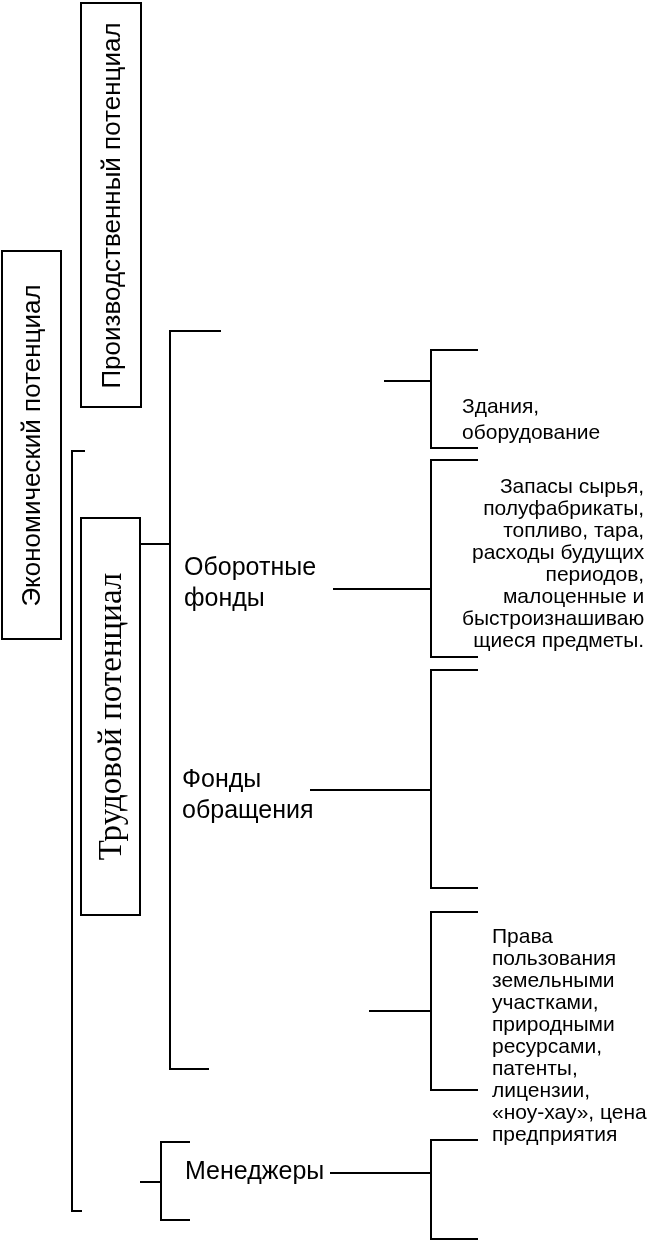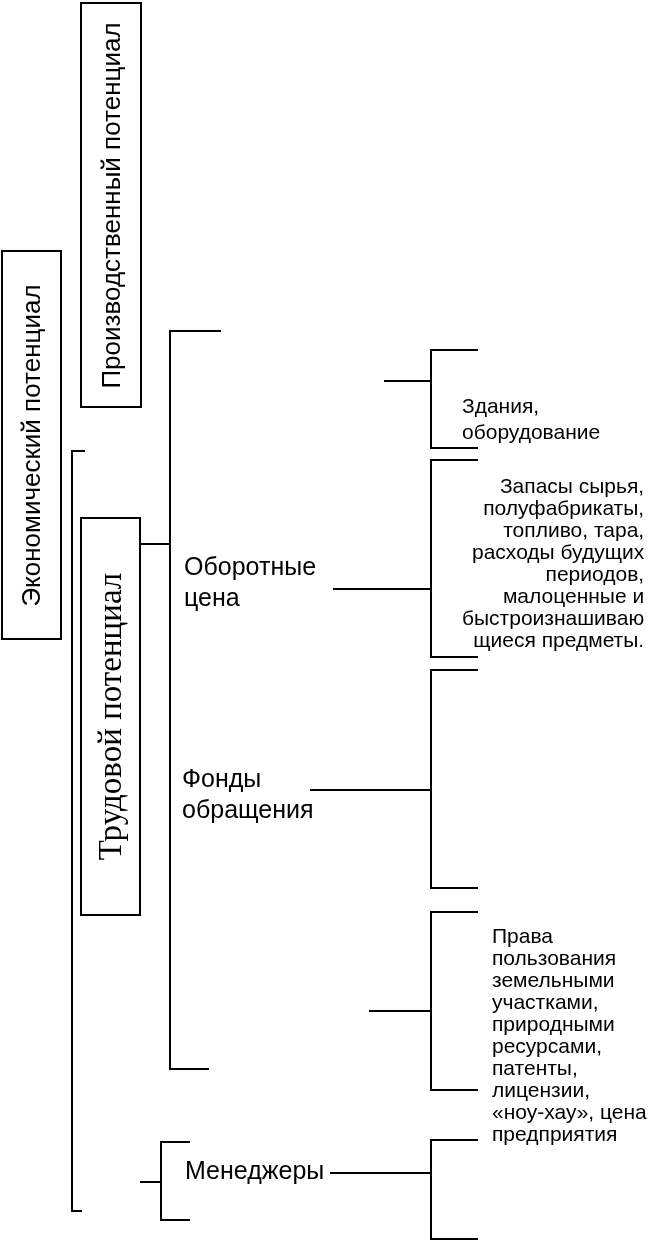--- a/index.html
+++ b/index.html
@@ -40,21 +40,21 @@
   <div class="ln" style="left:169px;top:1068px;width:40px;height:2px;"></div>
 
   <div class="ln" style="left:141px;top:543px;width:30px;height:2px;"></div>
 
   <div class="ln" style="left:160px;top:1141px;width:2px;height:80px;"></div>
   <div class="ln" style="left:160px;top:1141px;width:30px;height:2px;"></div>
   <div class="ln" style="left:160px;top:1219px;width:30px;height:2px;"></div>
   <div class="ln" style="left:140px;top:1181px;width:21px;height:2px;"></div>
 
   <div class="cat-label" style="left:184px;top:551px;">Оборотные
-цена</div>
+фонды</div>
   <div class="cat-label" style="left:182px;top:763px;">Фонды
 обращения</div>
   <div class="cat-label" style="left:185px;top:1155px;">Менеджеры</div>
 
   <div class="ln" style="left:384px;top:380px;width:46px;height:2px;"></div>
   <div class="ln" style="left:333px;top:588px;width:97px;height:2px;"></div>
   <div class="ln" style="left:310px;top:789px;width:120px;height:2px;"></div>
   <div class="ln" style="left:369px;top:1010px;width:61px;height:2px;"></div>
   <div class="ln" style="left:330px;top:1172px;width:100px;height:2px;"></div>
 

